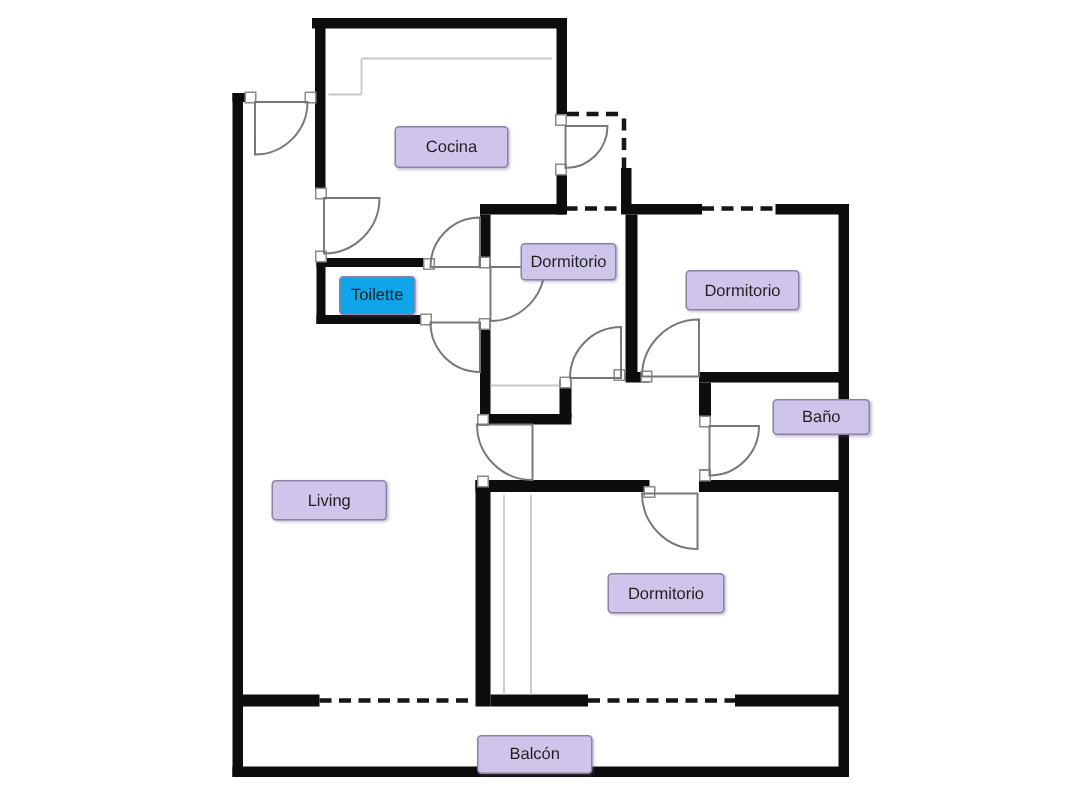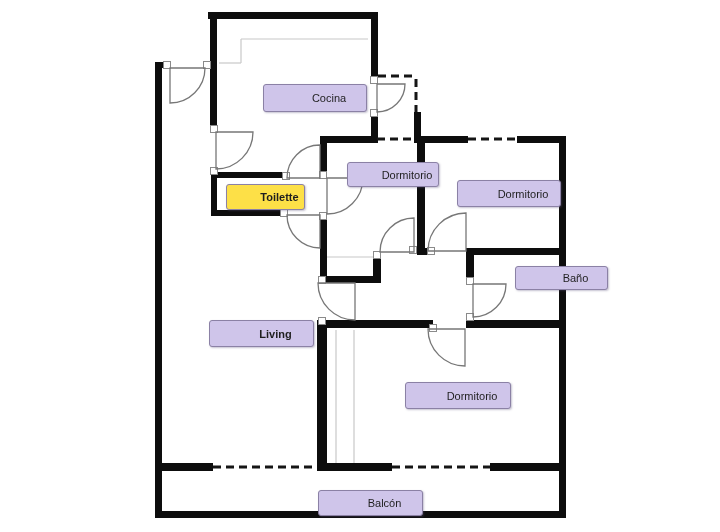--- a/index.html
+++ b/index.html
@@ -1,21 +1,21 @@
 <!DOCTYPE html>
 <html><head>
 <meta charset="utf-8">
 <style>
   html,body{margin:0;padding:0;background:#ffffff;}
   .plan{position:relative;width:720px;height:532px;background:#ffffff;overflow:hidden;
         font-family:"Liberation Sans", sans-serif;}
   .plan svg{position:absolute;left:0;top:0;}
   .room-label{position:absolute;display:flex;align-items:center;justify-content:center;
         border-radius:3px;font-size:11px;color:#1f1f1f;
-        box-shadow:1px 1px 2px rgba(90,80,120,0.35);padding-left:28px;}
+        box-shadow:1px 1px 2px rgba(90,80,120,0.35);}
 </style>
 </head>
 <body>
 
 <div class="plan">
   <svg id="plan-svg" width="720" height="532" viewBox="0 0 720 532">
       <rect x="155" y="62" width="7" height="456" fill="#0d0d0d"></rect>
       <rect x="155" y="511" width="411" height="7" fill="#0d0d0d"></rect>
       <rect x="559" y="136" width="7" height="382" fill="#0d0d0d"></rect>
       <rect x="155" y="62" width="14" height="6" fill="#0d0d0d"></rect>
@@ -83,21 +83,21 @@
       <path d="M 327 178 L 363 178 A 36 36 0 0 1 327 214 Z" fill="#ffffff" fill-opacity="0.01" stroke="#777777" stroke-width="1.3"></path>
       <path d="M 320 215 L 320 248 A 33 33 0 0 1 287 215 Z" fill="#ffffff" fill-opacity="0.01" stroke="#777777" stroke-width="1.3"></path>
       <path d="M 355 283 L 355 320 A 37 37 0 0 1 318 283 Z" fill="#ffffff" fill-opacity="0.01" stroke="#777777" stroke-width="1.3"></path>
       <path d="M 414 252 L 380 252 A 34 34 0 0 1 414 218 Z" fill="#ffffff" fill-opacity="0.01" stroke="#777777" stroke-width="1.3"></path>
       <path d="M 466 251 L 428 251 A 38 38 0 0 1 466 213 Z" fill="#ffffff" fill-opacity="0.01" stroke="#777777" stroke-width="1.3"></path>
       <path d="M 473 284 L 506 284 A 33 33 0 0 1 473 317 Z" fill="#ffffff" fill-opacity="0.01" stroke="#777777" stroke-width="1.3"></path>
       <path d="M 465 329 L 465 366 A 37 37 0 0 1 428 329 Z" fill="#ffffff" fill-opacity="0.01" stroke="#777777" stroke-width="1.3"></path>
     </svg>
   <div id="labels">
       <div class="room-label" style="left: 263px; top: 84px; width: 74px; height: 26px; background: rgb(207, 197, 234); border: 1px solid rgb(139, 129, 165); color: rgb(31, 31, 31);">Cocina</div>
-      <div class="room-label" style="left: 226px; top: 184px; width: 49px; height: 24px; background: #fde047; border: 1px solid rgb(139, 129, 165); color: rgb(31, 31, 31); font-weight: bold;">Toilette</div>
+      <div class="room-label" style="left: 226px; top: 184px; width: 49px; height: 24px; background: #0ea5e9; border: 1px solid rgb(139, 129, 165); color: rgb(31, 31, 31);">Toilette</div>
       <div class="room-label" style="left: 347px; top: 162px; width: 62px; height: 23px; background: rgb(207, 197, 234); border: 1px solid rgb(139, 129, 165); color: rgb(31, 31, 31);">Dormitorio</div>
       <div class="room-label" style="left: 457px; top: 180px; width: 74px; height: 25px; background: rgb(207, 197, 234); border: 1px solid rgb(139, 129, 165); color: rgb(31, 31, 31);">Dormitorio</div>
       <div class="room-label" style="left: 515px; top: 266px; width: 63px; height: 22px; background: rgb(207, 197, 234); border: 1px solid rgb(139, 129, 165); color: rgb(31, 31, 31);">Baño</div>
-      <div class="room-label" style="left: 209px; top: 320px; width: 75px; height: 25px; background: rgb(207, 197, 234); border: 1px solid rgb(139, 129, 165); color: rgb(31, 31, 31); font-weight: bold;">Living</div>
+      <div class="room-label" style="left: 181px; top: 320px; width: 75px; height: 25px; background: rgb(207, 197, 234); border: 1px solid rgb(139, 129, 165); color: rgb(31, 31, 31);">Living</div>
       <div class="room-label" style="left: 405px; top: 382px; width: 76px; height: 25px; background: rgb(207, 197, 234); border: 1px solid rgb(139, 129, 165); color: rgb(31, 31, 31);">Dormitorio</div>
       <div class="room-label" style="left: 318px; top: 490px; width: 75px; height: 24px; background: rgb(207, 197, 234); border: 1px solid rgb(139, 129, 165); color: rgb(31, 31, 31);">Balcón</div>
     </div>
 </div>
 
 </body></html>

